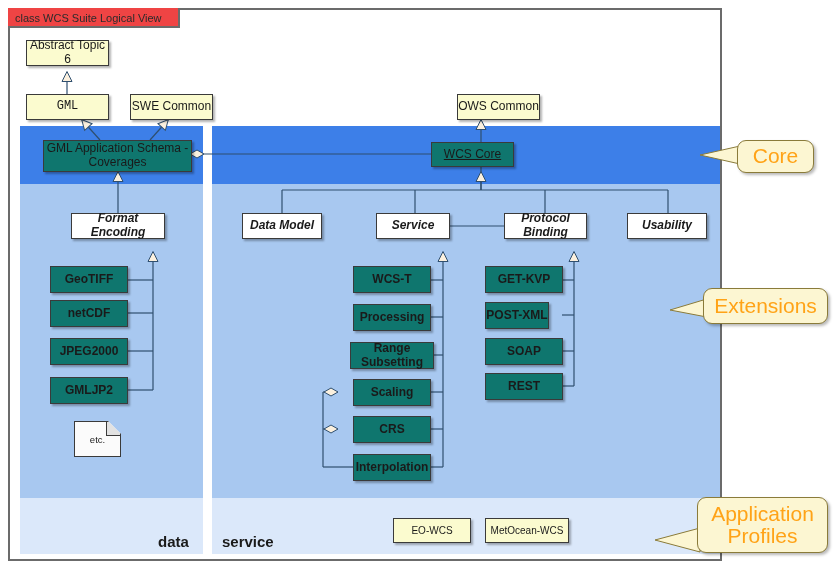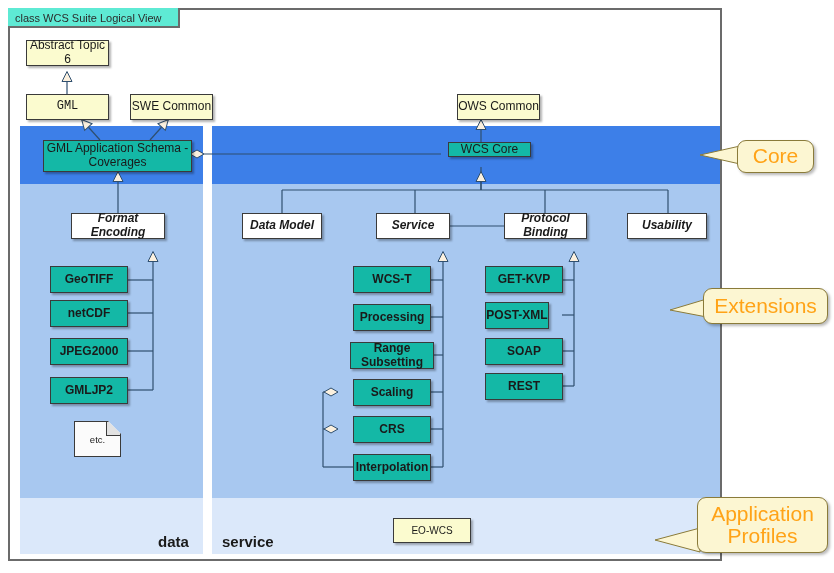--- a/index.html
+++ b/index.html
@@ -30,21 +30,21 @@
     background: #ffffff;
   }
   .frame-title {
     position: absolute;
     left: 8px;
     top: 8px;
     height: 20px;
     padding: 0 16px 0 7px;
     border-right: 2px solid #6b6b6b;
     border-bottom: 2px solid #6b6b6b;
-    background: #5eead4;
+    background: #ef4444;
     font-size: 11px;
     color: #2b2b2b;
     line-height: 20px;
     white-space: nowrap;
     box-sizing: border-box;
   }
   .frame-title::after {
     content: "";
     position: absolute;
     right: -9px;
@@ -96,21 +96,21 @@
     display: flex;
     align-items: center;
     justify-content: center;
     text-align: center;
     font-size: 12px;
     color: #1a1a1a;
     line-height: 1.15;
     box-shadow: 2px 2px 2px rgba(0,0,0,0.30);
   }
   .node.yellow { background: #fbfbcf; }
-  .node.cream  { background: #14b8a6; }
+  .node.cream  { background: #0f766e; }
   .node.white  { background: #ffffff; font-style: italic; font-weight: bold; }
   .node.cream.bold { font-weight: bold; }
 
   
   .note {
     position: absolute;
     box-sizing: border-box;
     background: #fbfbfb;
     border: 1px solid #3a3a3a;
     font-size: 9.5px;
@@ -229,21 +229,21 @@
       <path d="M574,280 L574,252" marker-end="url(#gen)"></path>
     </g>
   </svg>
 
   <div class="node yellow" style="left:26px;  top:40px;  width:83px;  height:26px;">Abstract Topic 6</div>
   <div class="node yellow" style="left:26px;  top:94px;  width:83px;  height:26px;font-family:Liberation Mono, monospace;">GML</div>
   <div class="node yellow" style="left:130px; top:94px;  width:83px;  height:26px;">SWE Common</div>
   <div class="node yellow" style="left:440px; top:94px;  width:83px;  height:26px;margin-left:17px;">OWS Common</div>
 
   <div class="node cream" style="left:43px;  top:140px; width:149px; height:32px;">GML Application  Schema - Coverages</div>
-  <div class="node cream" style="left:448px; top:142px; width:83px;  height:15px;">WCS Core</div>
+  <div class="node cream" style="left:431px; top:142px; width:83px;  height:25px;text-decoration:underline;">WCS Core</div>
 
   <div class="node white" style="left:71px;  top:213px; width:94px;  height:26px;">Format Encoding</div>
   <div class="node white" style="left:242px; top:213px; width:80px;  height:26px;">Data Model</div>
   <div class="node white" style="left:376px; top:213px; width:74px;  height:26px;">Service</div>
   <div class="node white" style="left:504px; top:213px; width:83px;  height:26px;">Protocol Binding</div>
   <div class="node white" style="left:627px; top:213px; width:80px;  height:26px;">Usability</div>
 
   <div class="node cream bold" style="left:50px; top:266px; width:78px; height:27px;">GeoTIFF</div>
   <div class="node cream bold" style="left:50px; top:300px; width:78px; height:27px;">netCDF</div>
   <div class="node cream bold" style="left:50px; top:338px; width:78px; height:27px;">JPEG2000</div>
@@ -260,20 +260,21 @@
   <div class="node cream bold" style="left:353px; top:379px; width:78px; height:27px;">Scaling</div>
   <div class="node cream bold" style="left:353px; top:416px; width:78px; height:27px;">CRS</div>
   <div class="node cream bold" style="left:353px; top:454px; width:78px; height:27px;">Interpolation</div>
 
   <div class="node cream bold" style="left:485px; top:266px; width:78px; height:27px;">GET-KVP</div>
   <div class="node cream bold" style="left:485px; top:302px; width:64px; height:27px;">POST-XML</div>
   <div class="node cream bold" style="left:485px; top:338px; width:78px; height:27px;">SOAP</div>
   <div class="node cream bold" style="left:485px; top:373px; width:78px; height:27px;">REST</div>
 
   <div class="node yellow" style="left:393px; top:518px; width:78px; height:25px; font-size:10px;">EO-WCS</div>
+  <div class="node yellow" style="left:485px; top:518px; width:84px; height:25px; font-size:10px;">MetOcean-WCS</div>
 
   <svg class="lines" viewBox="0 0 834 573">
     <g fill="#fcf6d2" stroke="#8a7b3a" stroke-width="1">
       <path d="M740,146 L700,155 L740,164 Z"></path>
       <path d="M710,298 L670,310 L712,318 Z"></path>
       <path d="M700,528 L655,540 L700,552 Z"></path>
     </g>
   </svg>
 
   <div class="callout" style="left:737px; top:140px; width:77px; height:33px;">Core</div>

